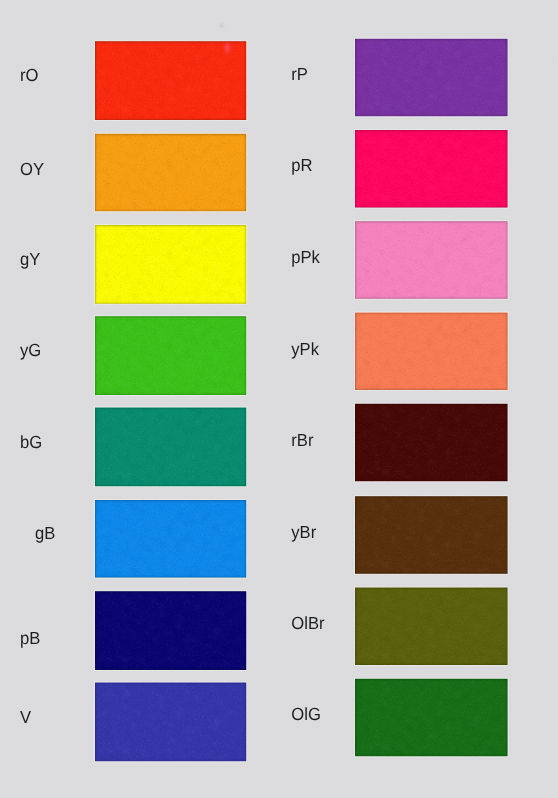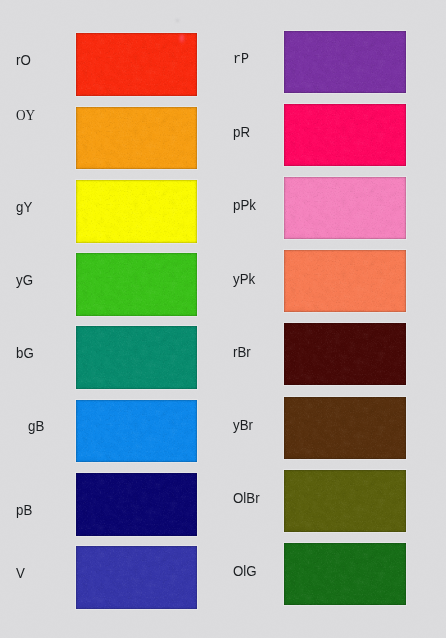--- a/index.html
+++ b/index.html
@@ -127,21 +127,21 @@
         <svg class="grain g3">
             <rect width="100%" height="100%" filter="url(#blotchfx)"></rect>
           </svg>
         <svg class="grain g4">
             <rect width="100%" height="100%" filter="url(#blotchfx2)"></rect>
           </svg>
         <span class="edge"></span>
       </span>
     </div>
     <div class="row" style="top: 0px;">
-      <span class="label" style="left: 16px; top: 109px; font-family: Liberation Serif, serif;">OY</span>
+      <span class="label" style="left: 16px; top: 128px;">OY</span>
       <span class="swatch" style="left: 76px; top: 106.63px; width: 121px; height: 62.8px; background: rgb(247, 158, 18);">
         <svg class="grain g1">
             <rect width="100%" height="100%" filter="url(#grainfx)"></rect>
           </svg>
         <svg class="grain g2">
             <rect width="100%" height="100%" filter="url(#grainfx2)"></rect>
           </svg>
         <svg class="grain g3">
             <rect width="100%" height="100%" filter="url(#blotchfx)"></rect>
           </svg>
@@ -255,21 +255,21 @@
           </svg>
         <svg class="grain g4">
             <rect width="100%" height="100%" filter="url(#blotchfx2)"></rect>
           </svg>
         <span class="edge"></span>
       </span>
     </div>
   </div>
   <div class="column">
     <div class="row" style="top: 0px;">
-      <span class="label" style="left: 233px; top: 52.2px; font-family: Liberation Mono, monospace;">rP</span>
+      <span class="label" style="left: 233px; top: 52.2px;">rP</span>
       <span class="swatch" style="left: 284px; top: 31px; width: 122px; height: 62px; background: rgb(121, 50, 163);">
         <svg class="grain g1">
             <rect width="100%" height="100%" filter="url(#grainfx)"></rect>
           </svg>
         <svg class="grain g2">
             <rect width="100%" height="100%" filter="url(#grainfx2)"></rect>
           </svg>
         <svg class="grain g3">
             <rect width="100%" height="100%" filter="url(#blotchfx)"></rect>
           </svg>

